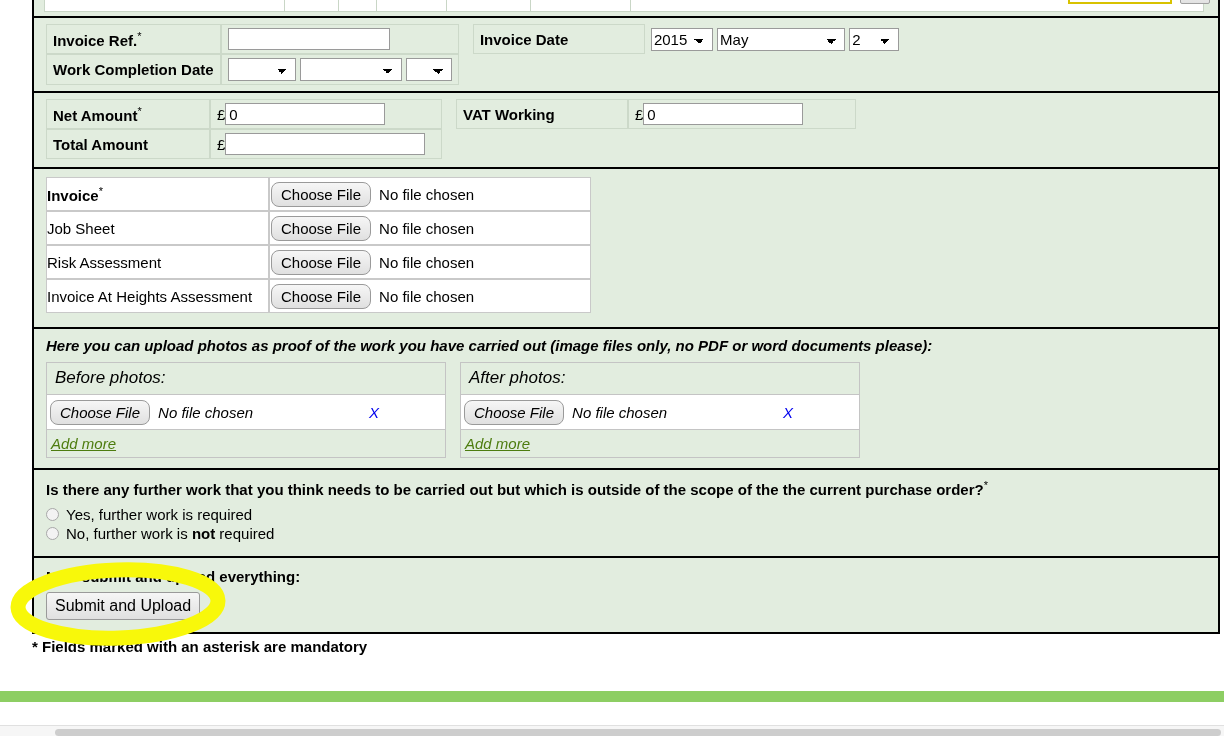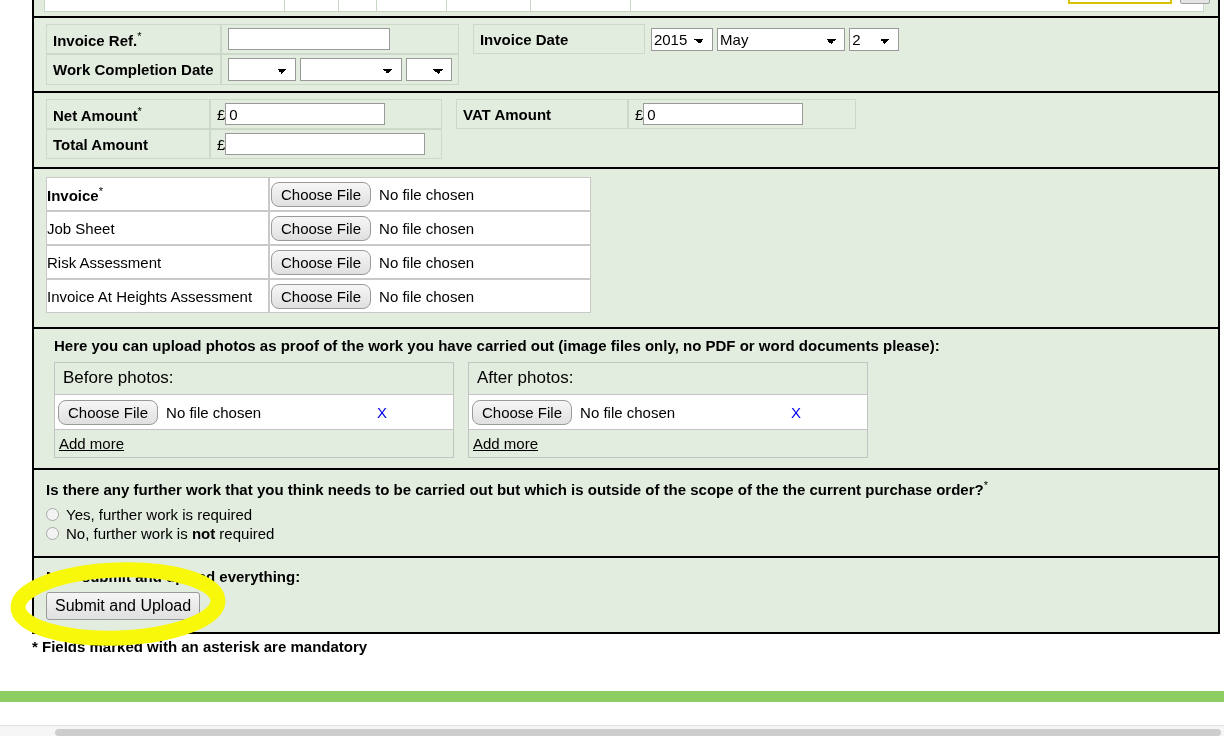--- a/index.html
+++ b/index.html
@@ -158,21 +158,21 @@
     font-family: "Liberation Sans", sans-serif;
     padding: 3px 9px;
     color: #000;
     margin: 0 0 0 1px;
     cursor: default;
     white-space: nowrap;
   }
   .nofile { font-size: 15px; color: #000; margin-left: 8px; white-space: nowrap; }
 
   
-  .sec-photos { padding: 8px 0 10px 20px; }
+  .sec-photos { padding: 8px 0 10px 12px; font-style: italic; }
   .photos-note { font-size: 15px; font-weight: bold; margin-bottom: 8px; }
   .photo-cols { display: flex; }
   .photo-box {
     width: 400px;
     border: 1px solid #c4c4c4;
     background: #e2eddf;
   }
   .photo-box + .photo-box { margin-left: 14px; }
   .photo-head { font-size: 17px; padding: 5px 8px 6px 8px; }
   .photo-row {
@@ -188,21 +188,21 @@
   .photo-x {
     position: absolute;
     left: 322px;
     color: #0000ee;
     font-size: 15px;
     text-decoration: none;
     cursor: pointer;
   }
   .addmore {
     display: inline-block;
-    color: #000000;
+    color: #4d7c0f;
     font-size: 15px;
     text-decoration: underline;
     padding: 5px 0 5px 4px;
     cursor: pointer;
   }
 
   
   .sec-question { padding: 9px 0 12px 12px; }
   .q-text { font-size: 15px; font-weight: bold; margin-bottom: 8px; }
   .radio-line {
@@ -354,21 +354,21 @@
         <tbody>
             <tr>
           <td style="width:164px">
             <span class="lbl-bold">Net Amount</span><span class="ast">*</span>
           </td>
           <td style="width:232px">
             <span class="lbl-norm">£</span><input class="txt" style="width: 160px;" value="0">
           </td>
           <td style="border:none;background:#e2eddf;width:14px"></td>
           <td style="width:172px;border-left:1px solid #ccd9c9">
-            <span class="lbl-bold">VAT Amount</span>
+            <span class="lbl-bold">VAT Working</span>
           </td>
           <td style="width:228px">
             <span class="lbl-norm">£</span><input class="txt" style="width: 160px;" value="0">
           </td>
         </tr>
         <tr>
           <td>
             <span class="lbl-bold">Total Amount</span>
           </td>
           <td>

